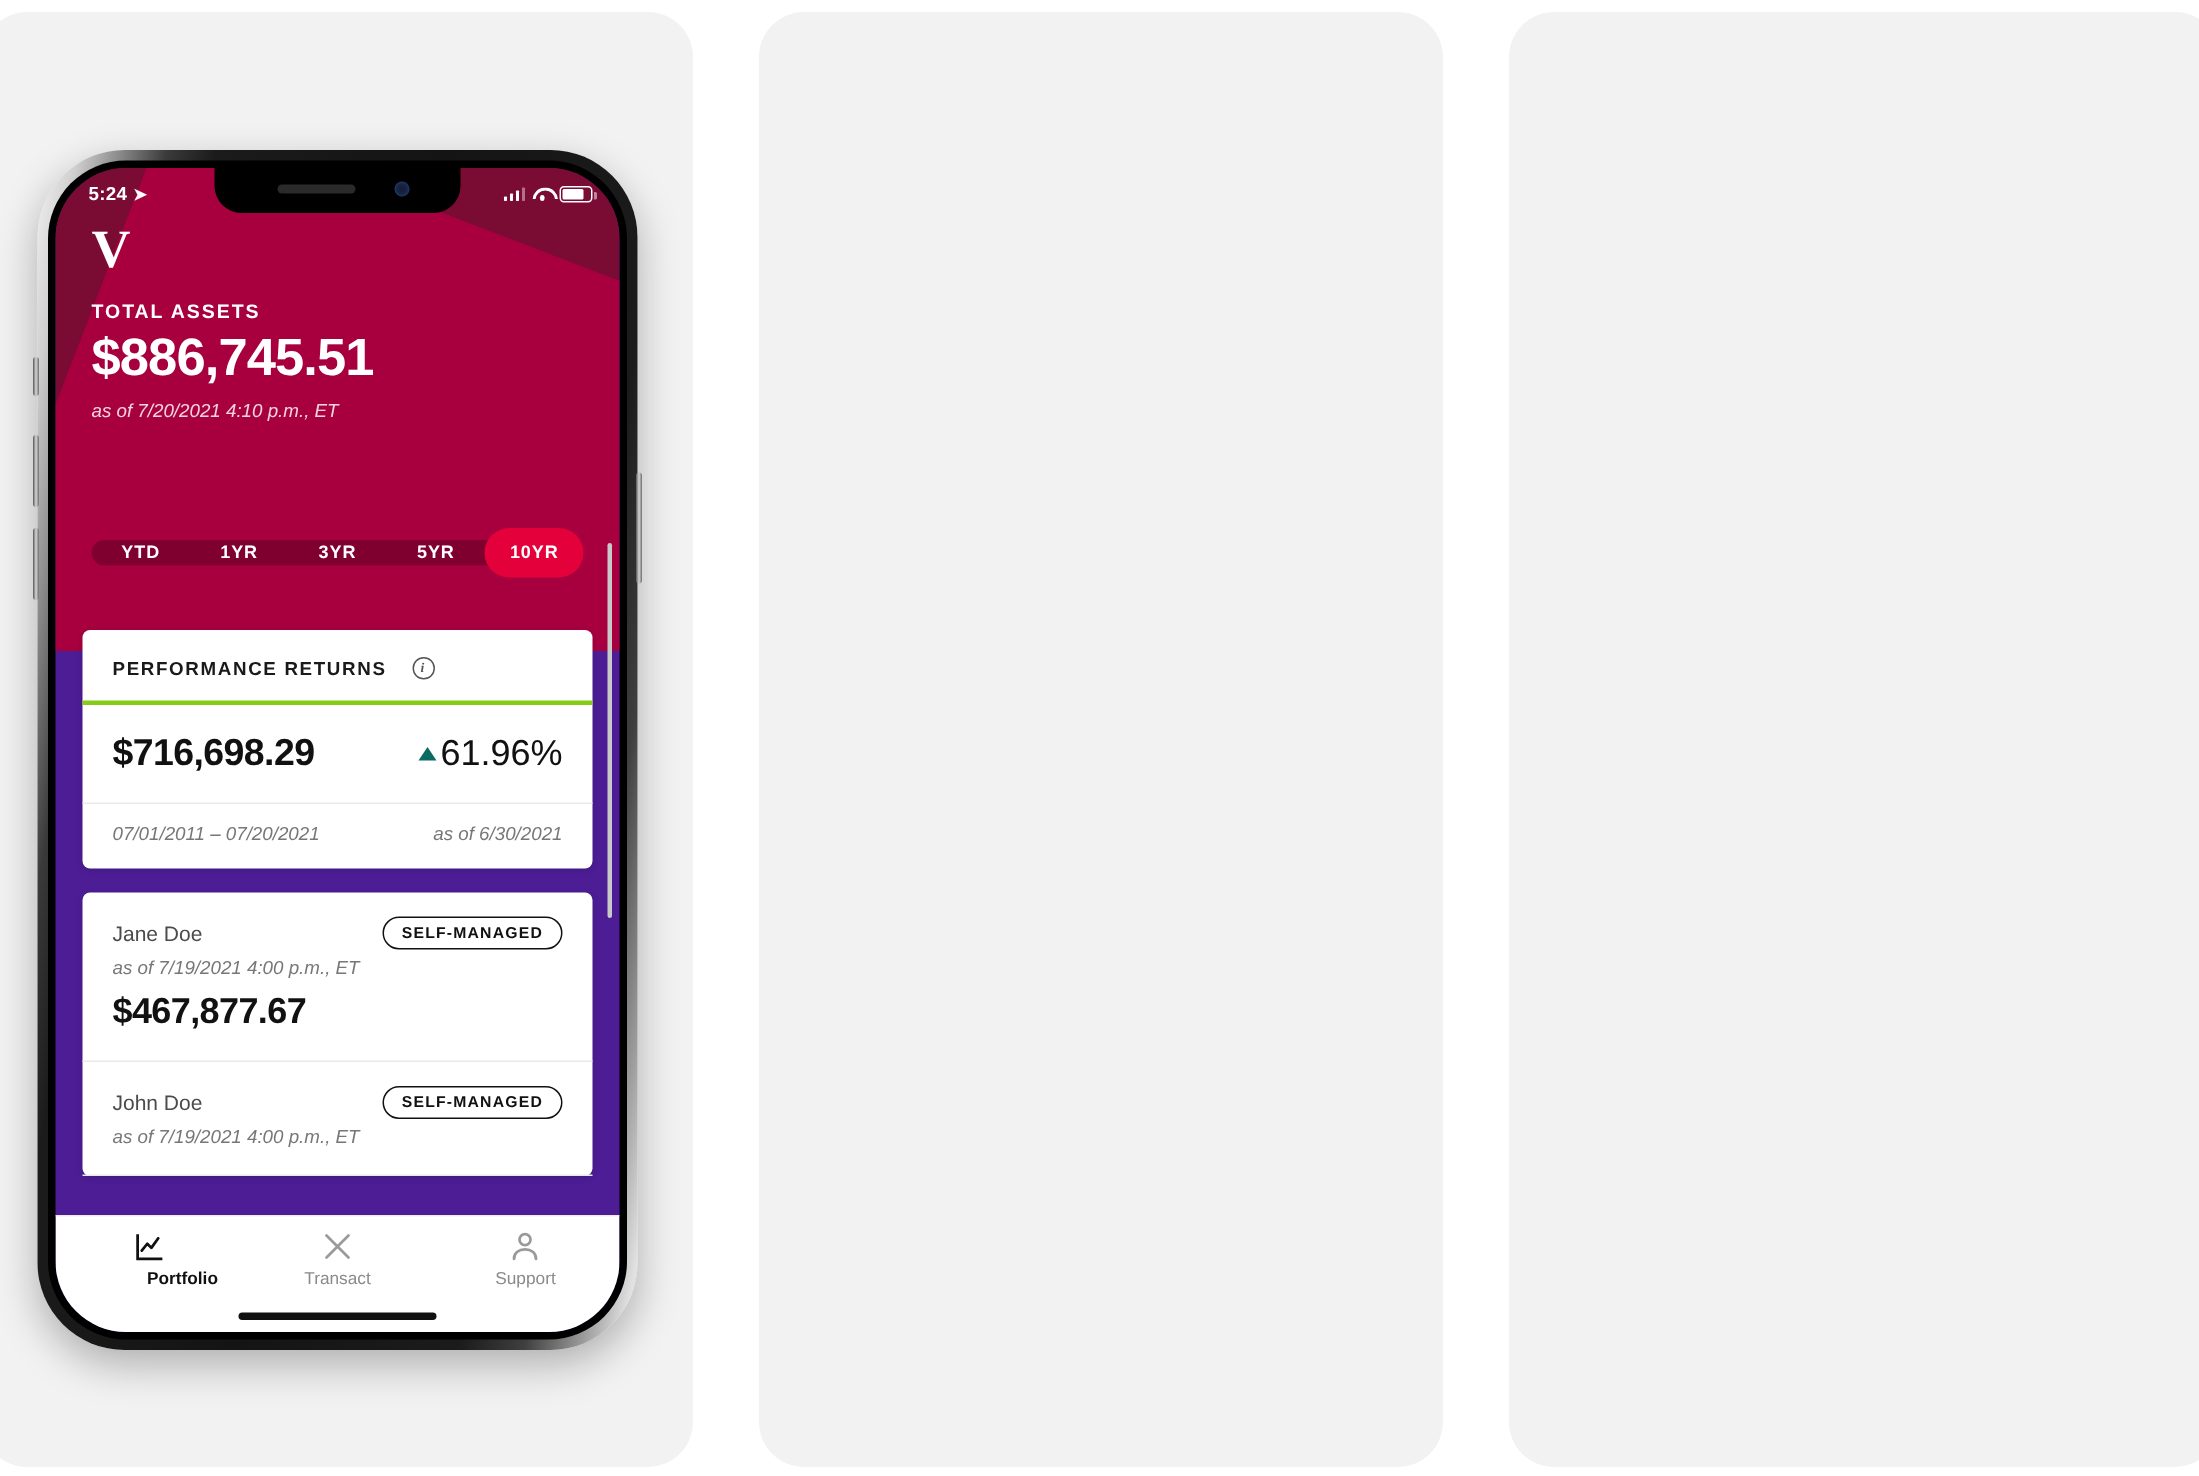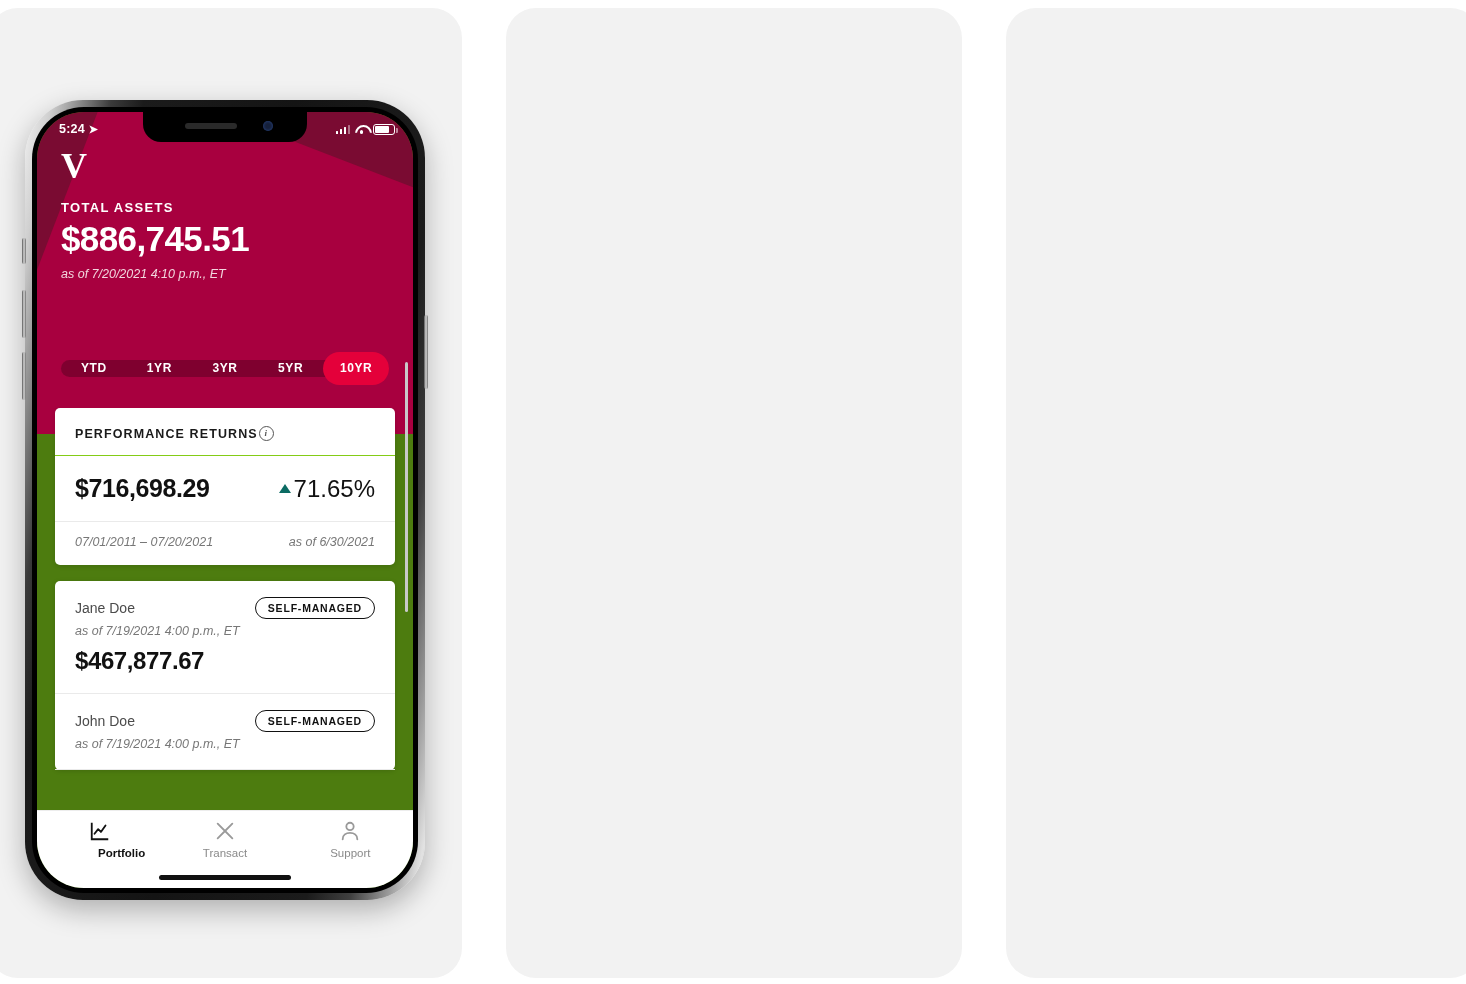--- a/index.html
+++ b/index.html
@@ -18,21 +18,21 @@
   
   .phone { position:absolute; width:400px; height:800px; border-radius:58px;
     background:linear-gradient(100deg,#f4f4f4 0%,#cfcfcf 5%,#8d8d8d 10%,#3a3a3a 16%,
       #1b1b1b 22%,#141414 50%,#1b1b1b 78%,#3f3f3f 86%,#9a9a9a 93%,#e2e2e2 98%,#bdbdbd 100%);
     padding:7px; box-shadow:0 10px 28px rgba(0,0,0,.28); }
   #phone1 { left:37px; top:92px; }
 
   .phone-inner { position:relative; width:100%; height:100%; border-radius:52px;
     background:#000; padding:5px; }
   .screen { position:relative; width:100%; height:100%; border-radius:47px;
-    overflow:hidden; background:#4d7c0f; }
+    overflow:hidden; background:#4c1d95; }
 
   
   .btn-side { position:absolute; background:linear-gradient(90deg,#555,#d6d6d6,#6d6d6d);
     border-radius:2px; }
   .b-silent { left:-3px; top:138px; width:4px; height:26px; }
   .b-volup  { left:-3px; top:190px; width:4px; height:48px; }
   .b-voldn  { left:-3px; top:252px; width:4px; height:48px; }
   .b-power  { right:-3px; top:215px; width:4px; height:74px; }
 
   
@@ -85,22 +85,22 @@
   .range-bar { position:absolute; z-index:4; left:24px; right:24px; top:248px; height:17px;
     background:rgba(0,0,0,.24); border-radius:17px; display:flex; align-items:center; }
   .range-pill { flex:1; text-align:center; color:#fff; font-size:12px; font-weight:700;
     letter-spacing:.6px; line-height:33px; border-radius:17px; }
   .range-pill.active { background:#e4003a; }
 
   .sheet { position:absolute; left:0; right:0; top:296px; bottom:0; overflow:hidden; }
   .wcard { background:#fff; border-radius:5px; margin:0 18px 16px 18px;
     box-shadow:0 1px 5px rgba(0,0,0,.14); }
   .wcard-head { padding:18px 20px 14px 20px; font-size:12.5px; font-weight:700;
-    letter-spacing:1.1px; color:#1a1a1a; display:flex; align-items:center; gap:1px;
-    border-bottom:1px solid #84cc16; }
+    letter-spacing:1.1px; color:#1a1a1a; display:flex; align-items:center; gap:17px;
+    border-bottom:3px solid #84cc16;margin-top:12px; }
   .info-i { width:15px; height:15px; border:1.2px solid #555; border-radius:50%;
     font-size:9px; font-style:italic; font-weight:700; color:#555; text-align:center;
     line-height:13px; font-family:"Liberation Serif",serif; }
   .perf-row { display:flex; align-items:center; justify-content:space-between;
     padding:18px 20px; border-bottom:1px solid #eaeaea;text-align:right; }
   .perf-amt { font-size:25px; font-weight:700; color:#111; letter-spacing:-.4px; }
   .perf-pct { font-size:24px; color:#111; display:flex; align-items:center; gap:3px; }
   .tri-up { width:0; height:0; border-left:6px solid transparent;
     border-right:6px solid transparent; border-bottom:9px solid #0b6b63; }
   .perf-dates { display:flex; justify-content:space-between; padding:13px 20px 16px;
@@ -186,21 +186,21 @@
           <div class="sheet">
             <div class="wcard">
               <div class="wcard-head">
                 <span>PERFORMANCE RETURNS</span>
                 <span class="info-i">i</span>
               </div>
               <div class="perf-row">
                 <span class="perf-amt">$716,698.29</span>
                 <span class="perf-pct">
                   <span class="tri-up"></span>
-                  <span>71.65%</span>
+                  <span>61.96%</span>
                 </span>
               </div>
               <div class="perf-dates">
                 <span>07/01/2011 – 07/20/2021</span>
                 <span>as of 6/30/2021</span>
               </div>
             </div>
 
             <div class="wcard">
               <div class="acct-row">

